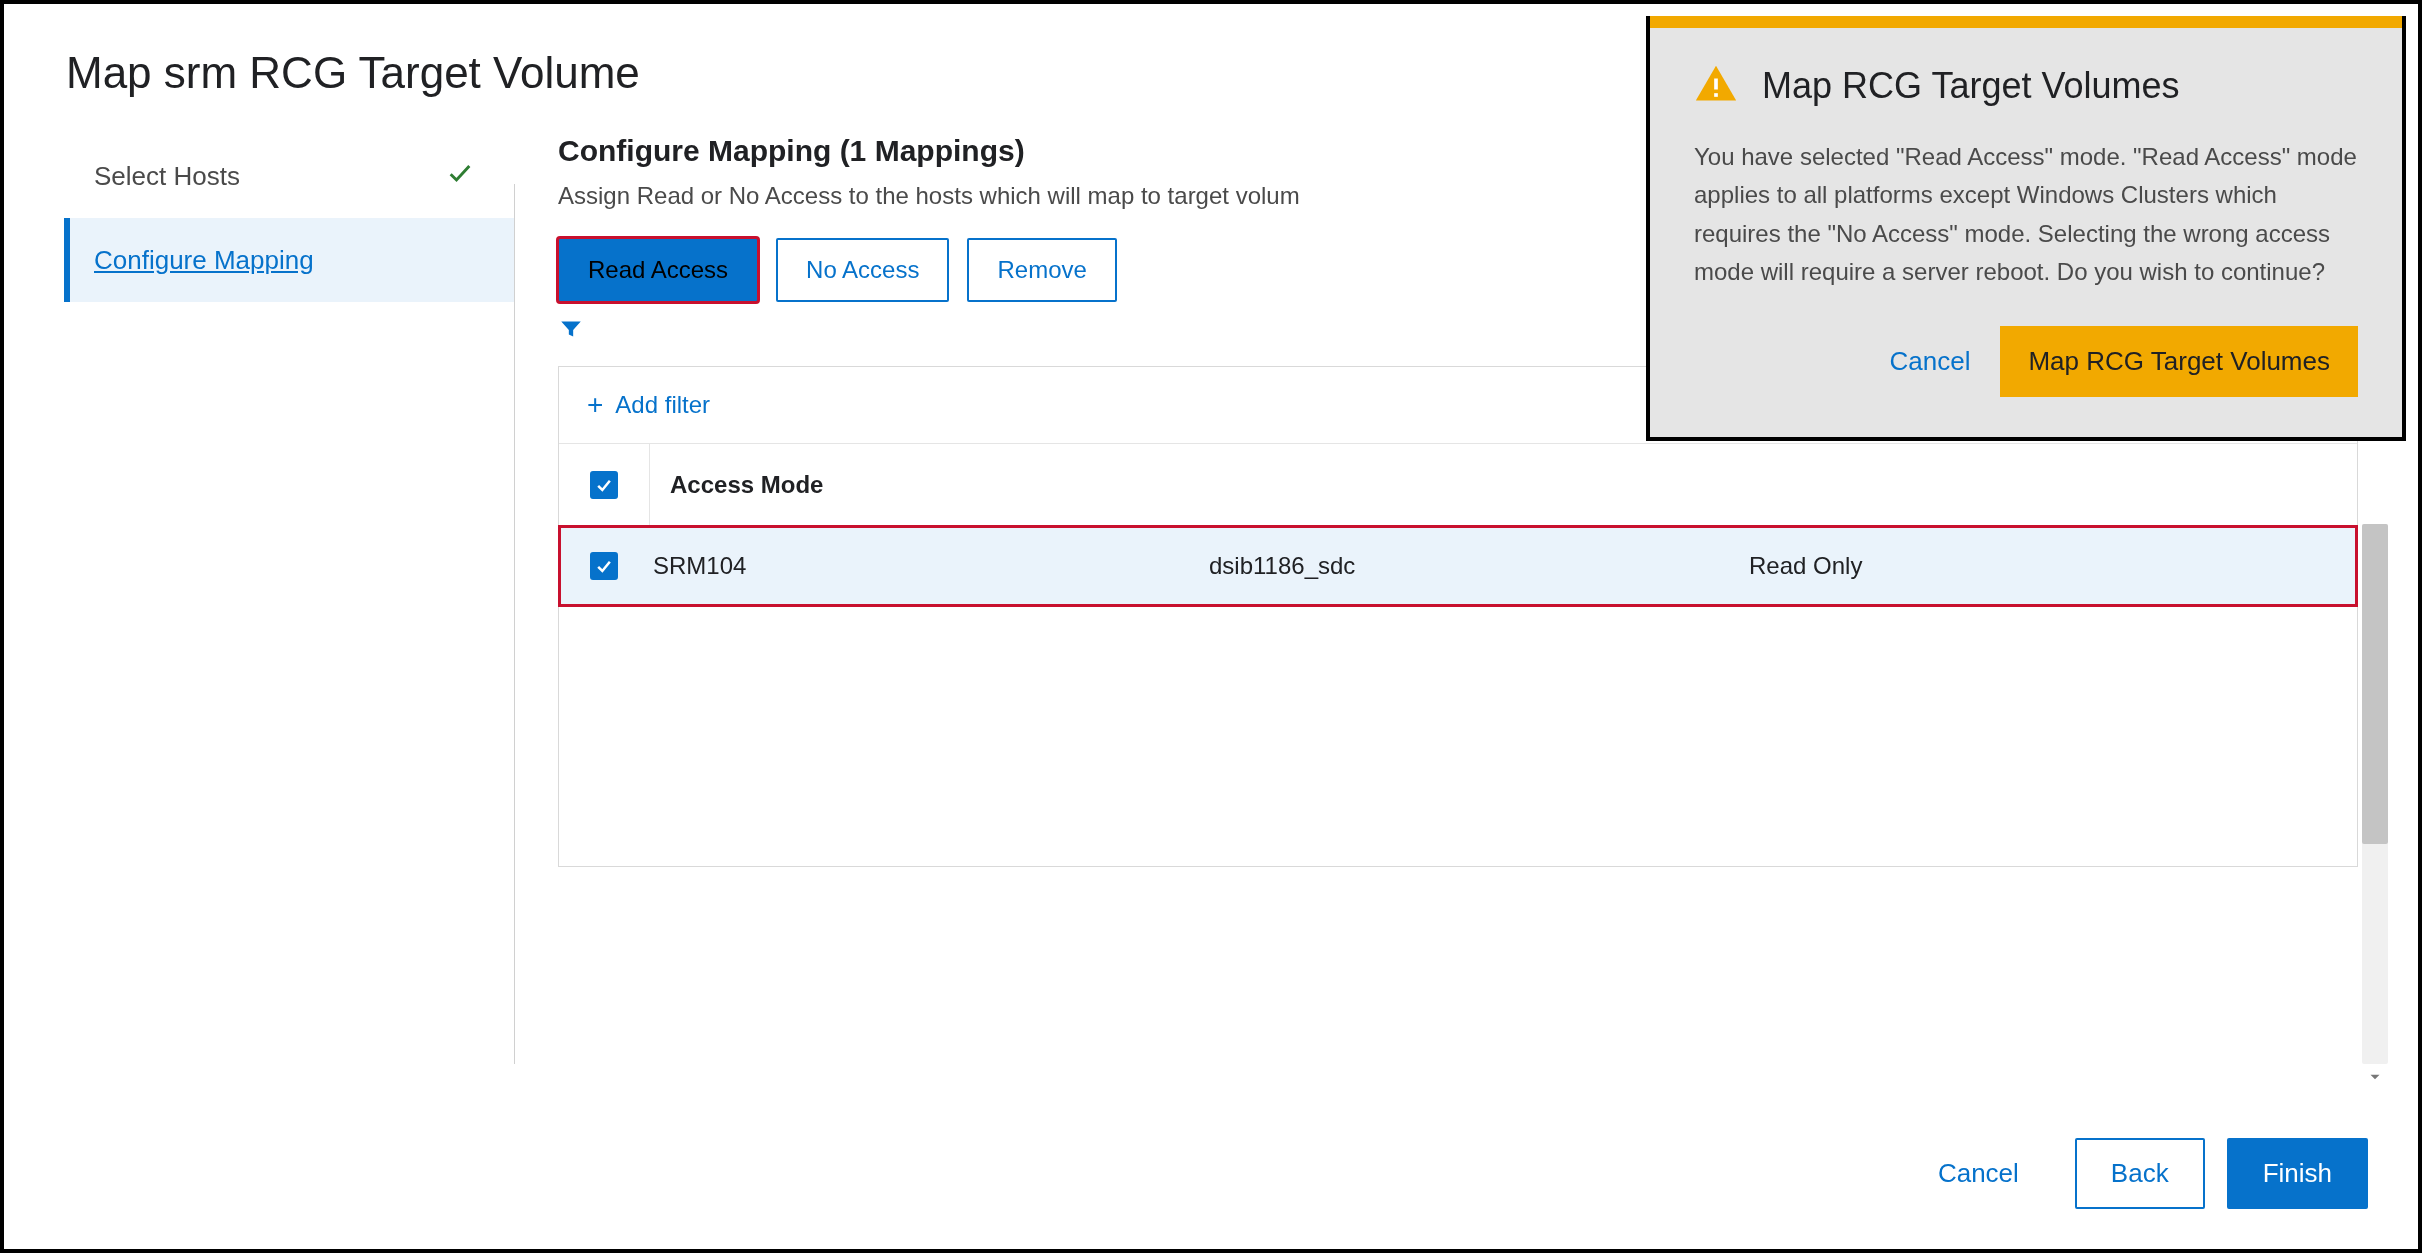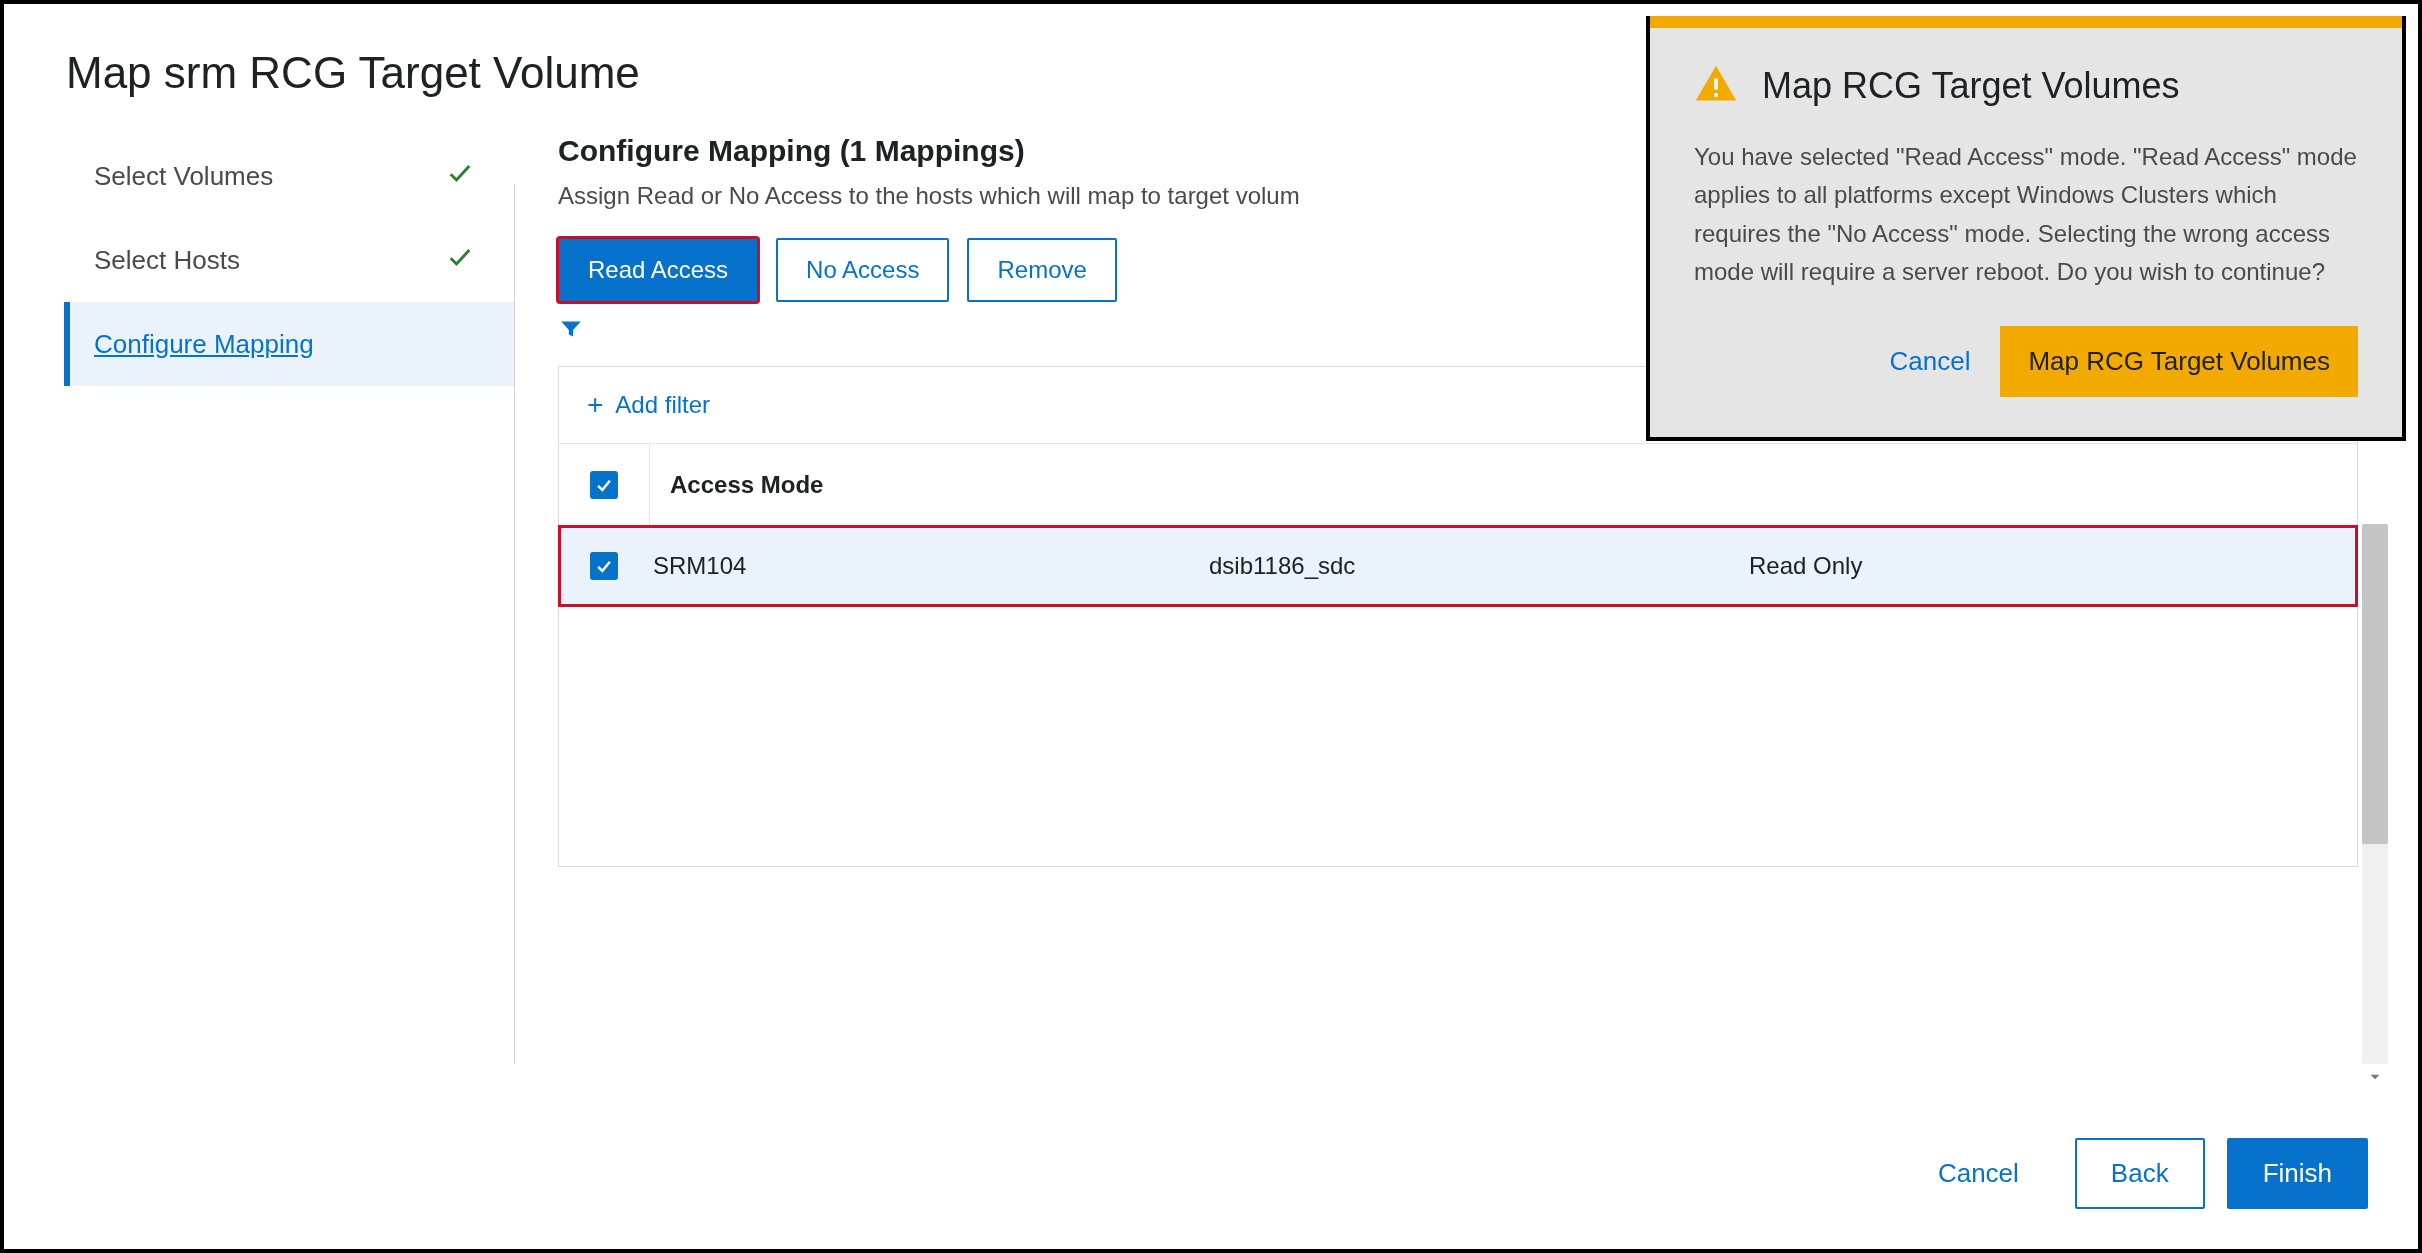--- a/index.html
+++ b/index.html
@@ -12,21 +12,21 @@
   .step .label { color:#4a4a4a; }
   .step .check svg { width:28px; height:28px; }
   .step.active { background:#eaf3fb; color:#0672cb; border-left:6px solid #0672cb; padding-left:24px; margin-left:-30px; font-weight:500;text-decoration:underline; }
   .step.active .label { color:#0672cb; }
   .vline { position:absolute; left: 510px; top: 180px; width:1px; height: 880px; background:#d0d0d0; }
   .main { flex:1; padding: 0 60px 0 44px; }
   .section-title { font-size:30px; font-weight:600; color:#202124; margin-bottom:14px; }
   .section-sub { font-size:24px; color:#4a4a4a; margin-bottom:28px; }
   .btn-row { display:flex; gap:18px; }
   .btn { font-size:24px; padding: 16px 28px; border:2px solid #0672cb; background:#fff; color:#0672cb; cursor:pointer; border-radius:2px; font-weight:500; }
-  .btn.primary { background:#0672cb; color:#ffffff; }
+  .btn.primary { background:#0672cb; color:#000000; }
   .btn.primary.outlined-red { outline:3px solid #c8102e; outline-offset:-1px; }
   .filter-icon { margin-top:14px; color:#0672cb; }
   .filter-icon svg { width:26px; height:26px; }
   .table-wrap { margin-top:20px; border:1px solid #d9d9d9; position:relative; }
   .filter-bar { display:flex; align-items:center; justify-content:space-between; padding:22px 28px; border-bottom:1px solid #e5e5e5; }
   .add-filter { color:#0672cb; font-size:24px; display:flex; align-items:center; gap:12px; cursor:pointer; }
   .add-filter .plus { font-size:28px; font-weight:300; }
   .clear { color:#b8b8b8; font-size:24px; }
   .thead { display:flex; align-items:center; height:82px; border-bottom:1px solid #e5e5e5; font-size:24px; font-weight:600; color:#202124; }
   .col-check { width:90px; display:flex; align-items:center; justify-content:center; }
@@ -65,28 +65,20 @@
 
 <div class="frame">
 
   <div class="page-title">Map srm RCG Target Volume</div>
 
   <div class="vline"></div>
 
   <div class="content">
 
     <div class="sidebar">
-      <div class="step">
-        <span class="label">Select Volumes</span>
-        <span class="check">
-          <svg viewBox="0 0 24 24">
-              <polyline points="4,13 9,18 20,6" fill="none" stroke="#2e7d32" stroke-width="2.5"></polyline>
-            </svg>
-        </span>
-      </div>
       <div class="step">
         <span class="label">Select Hosts</span>
         <span class="check">
           <svg viewBox="0 0 24 24">
               <polyline points="4,13 9,18 20,6" fill="none" stroke="#2e7d32" stroke-width="2.5"></polyline>
             </svg>
         </span>
       </div>
       <div class="step active">
         <span class="label">Configure Mapping</span>

